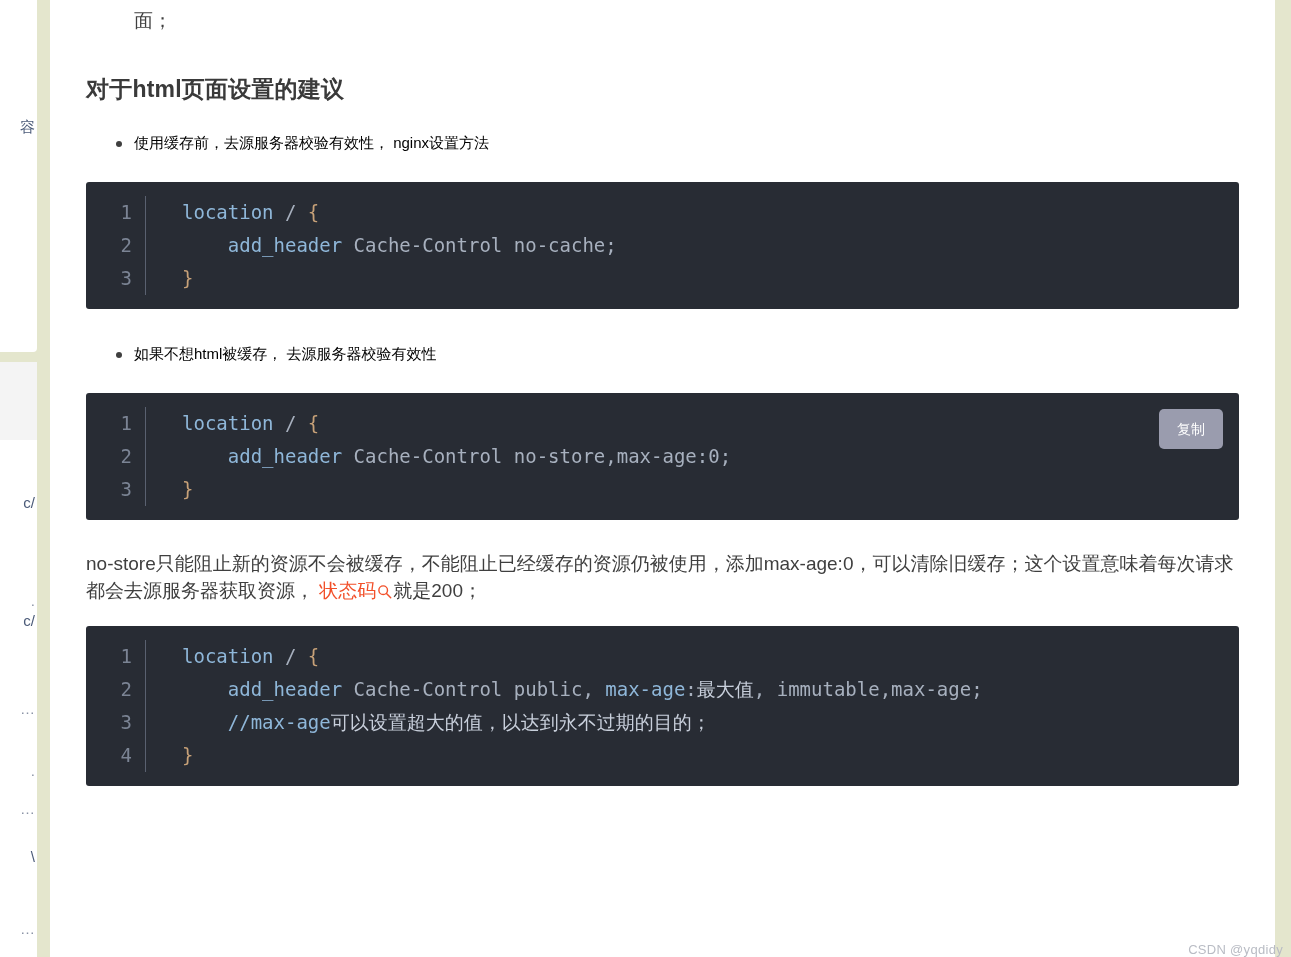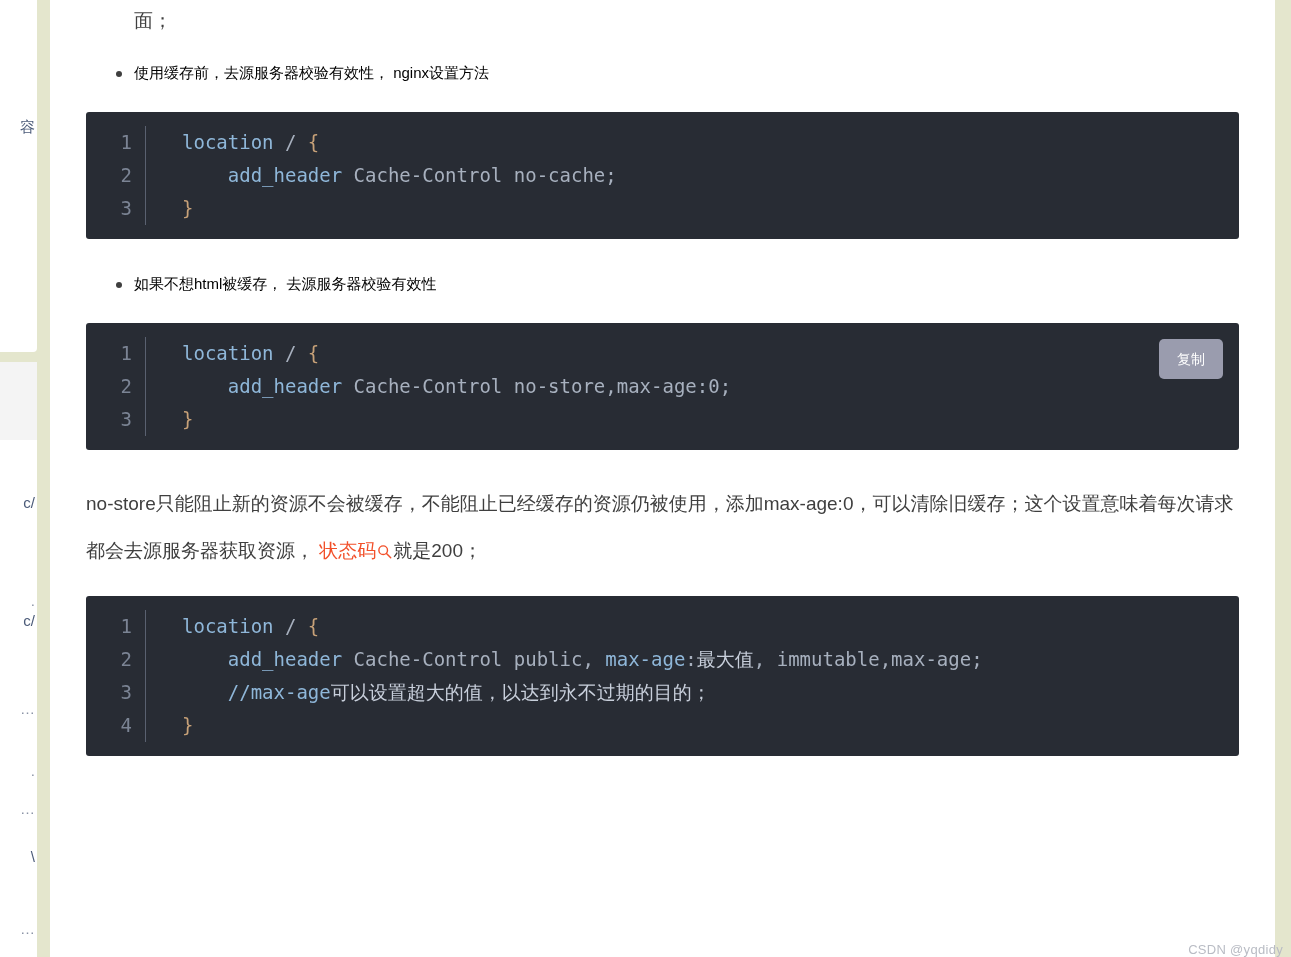--- a/index.html
+++ b/index.html
@@ -169,21 +169,21 @@
     padding: 8px 18px;
     line-height: 24px;
     cursor: pointer;
     font-family: "Liberation Sans", sans-serif;
   }
 
   
   p.body-para {
     margin: 30px 0 0 0;
     font-size: 19px;
-    line-height: 47px;
+    line-height: 27px;
     color: #3f3f3f;
   }
   .hl-term {
     color: #f2502a;
   }
   .mag-icon {
     display: inline-block;
     vertical-align: -2px;
     margin: 0 1px;
   }
@@ -220,20 +220,21 @@
       <div class="left-frag" style="top: 848px;">\</div>
       <div class="left-frag dim" style="top: 920px;">…</div>
     </div>
 </div>
 
 <div class="article">
   <div class="article-inner">
 
     <p class="lead-line">面；</p>
 
+    <h3 class="section-title">对于html页面设置的建议</h3>
 
     <ul class="bullets">
       <li>使用缓存前，去源服务器校验有效性， nginx设置方法</li>
     </ul>
 
     <div class="code-block" id="cb0">
         <div class="code-line"><span class="ln">1</span><span class="code-text"><span class="tok-kw">location</span><span class="tok-val"> / </span><span class="tok-punct">{</span></span></div>
         <div class="code-line"><span class="ln">2</span><span class="code-text"><span class="tok-val">    </span><span class="tok-kw">add_header</span><span class="tok-val"> Cache-Control</span><span class="tok-val"> no-cache;</span></span></div>
         <div class="code-line"><span class="ln">3</span><span class="code-text"><span class="tok-punct">}</span></span></div>
       </div>

